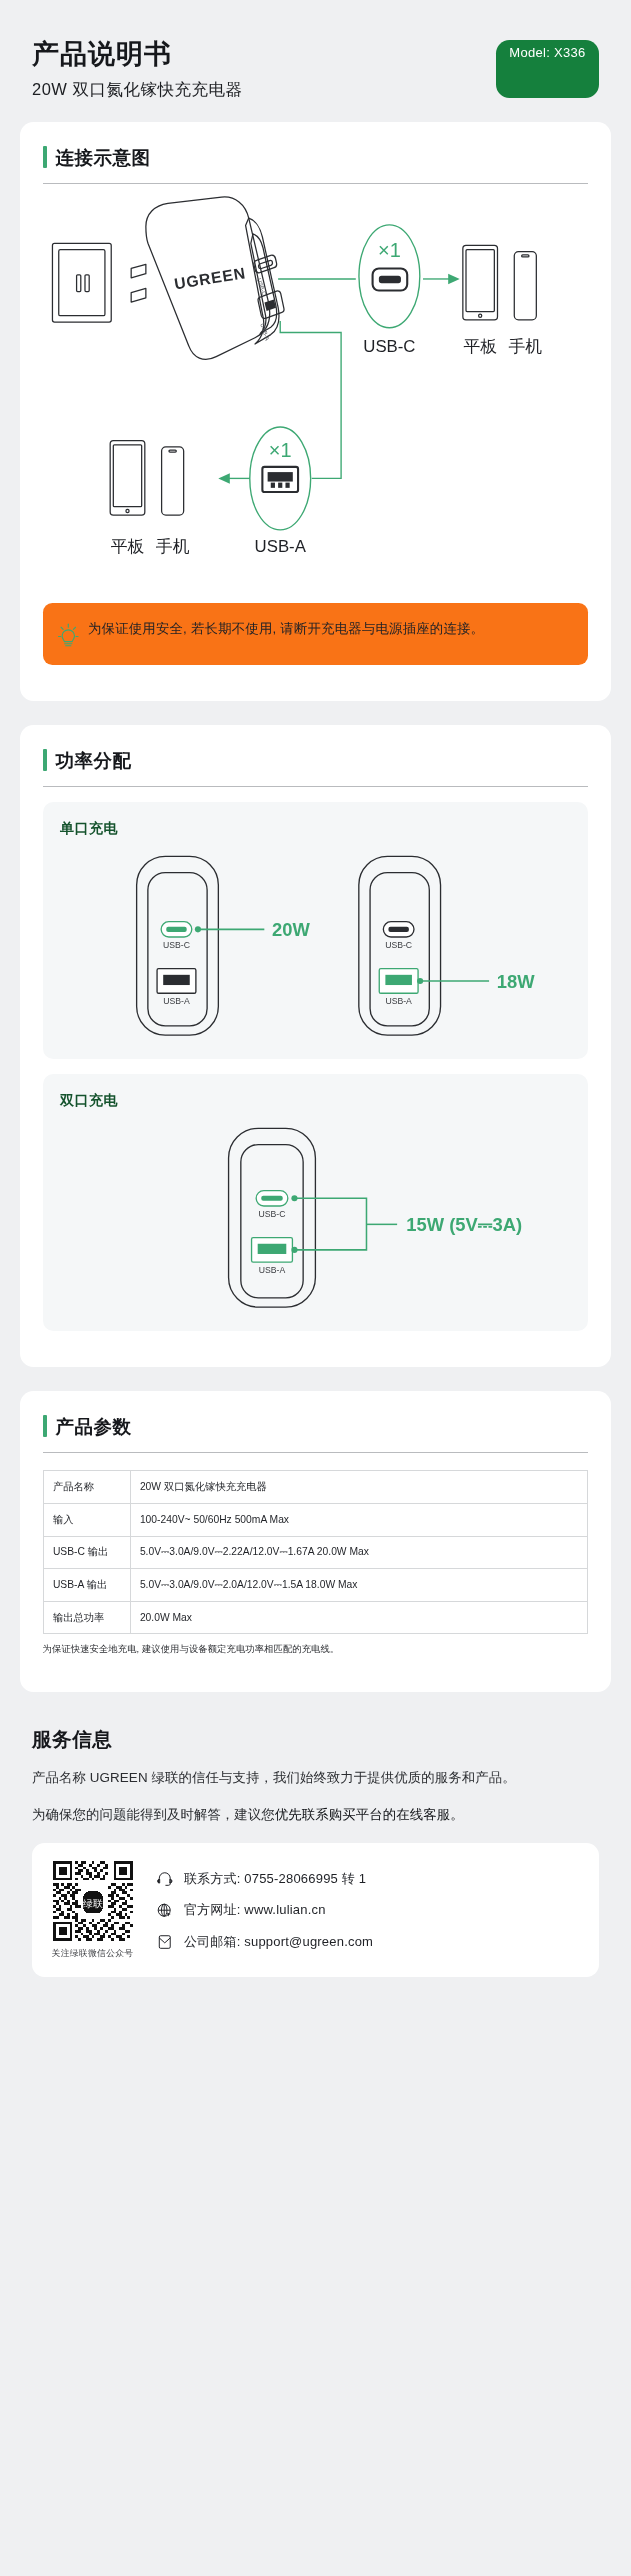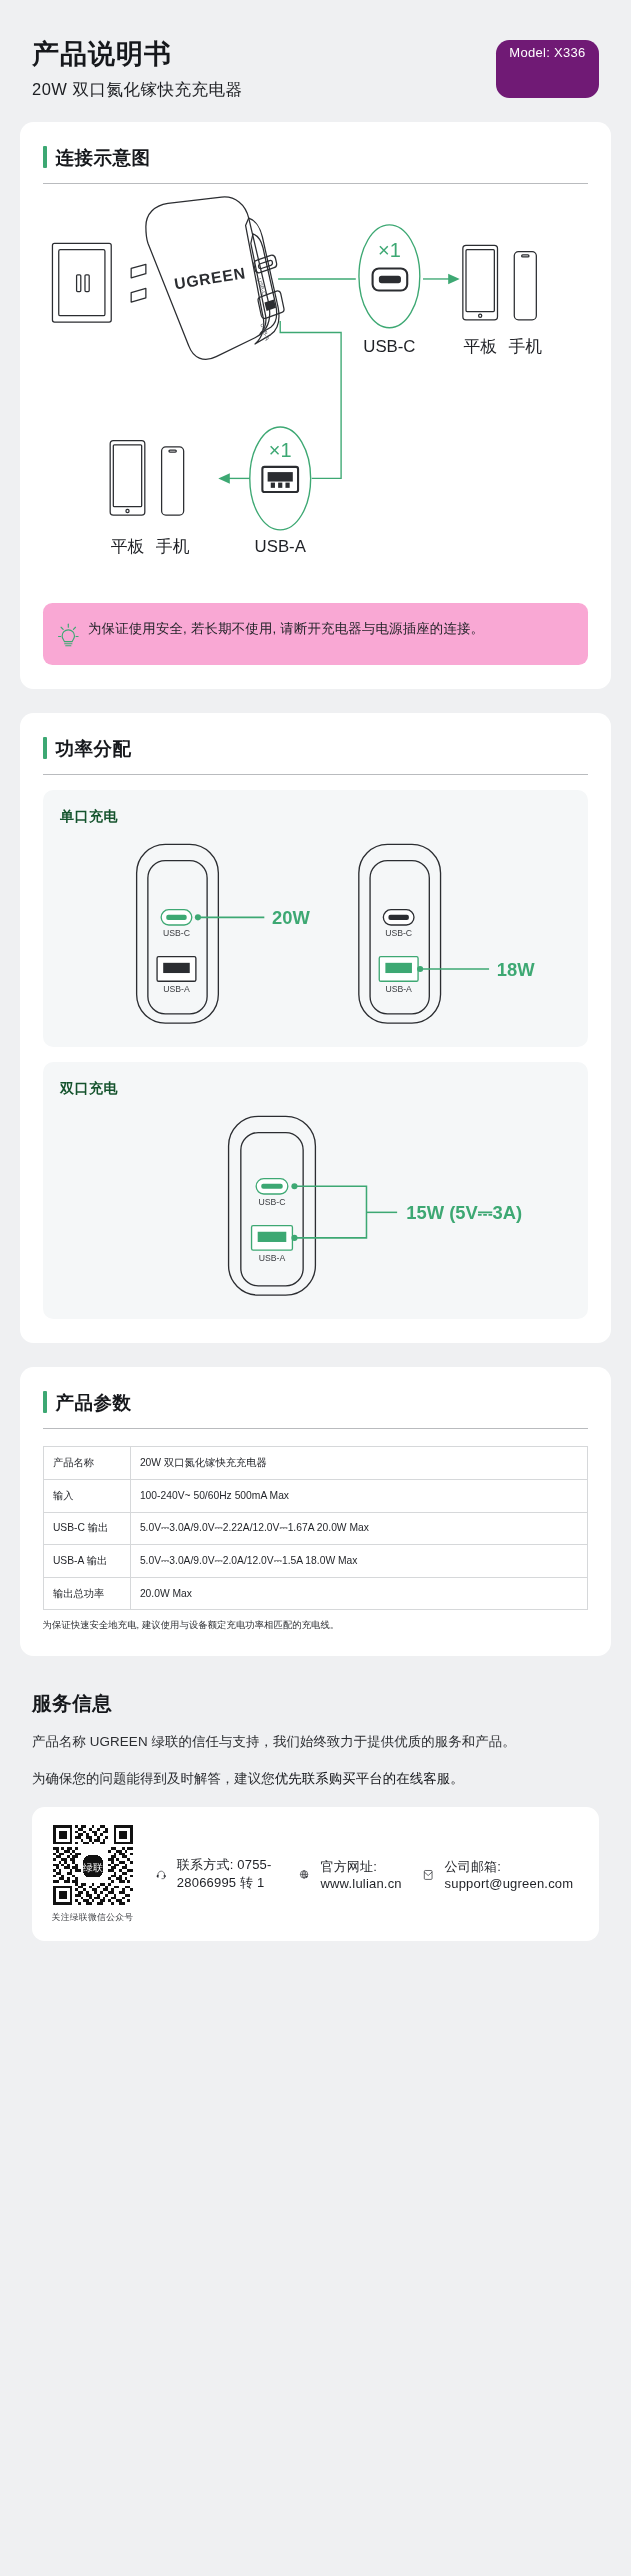--- a/index.html
+++ b/index.html
@@ -10,41 +10,41 @@
     -webkit-font-smoothing: antialiased;
   }
   .page { width: 631px; min-height: 2576px; background: #eff0f2; padding: 0 0 31px 0; }
 
   
   .header { padding: 40px 32px 20.6px 32px; position: relative; display: flex; }
   .header-texts { flex: 1; }
   .doc-title { font-size: 27px; font-weight: 700; color: #16181c; letter-spacing: 1px; line-height: 1.1; }
   .doc-subtitle { font-size: 16.5px; color: #1c1e22; margin-top: 9.3px; letter-spacing: 0.5px; }
   .model-badge {
-    background: #701a75; color: #ffffff; font-size: 13px;
+    background: #15803d; color: #ffffff; font-size: 13px;
     border-radius: 13.4px; padding: 5.2px 13.4px 5.7px 13.4px;
     letter-spacing: 0.3px; white-space: nowrap; margin-bottom: 3.1px;
   }
 
   
   .card {
     background: #ffffff; border-radius: 13.4px;
-    margin: 0 19.6px 24px 19.6px; padding: 23px 23px 24px 23px;
+    margin: 0 19.6px 24px 19.6px; padding: 23px 23px 36px 23px;
   }
   .sec-head { display: flex; align-items: center; gap: 8.2px; }
   .sec-bar { width: 4.6px; height: 21.6px; background: #3da873; border-radius: 1px; flex: none; }
   .sec-title { font-size: 18.5px; font-weight: 700; color: #16181c; letter-spacing: 0.5px; }
   .sec-rule { height: 1px; background: #b9bbbe; margin: 13.4px 0 0 0; }
 
   
   .conn-wrap { padding: 11.3px 0 0 0; }
   .conn-svg { display: block; width: 100%; height: auto; }
 
   .tipbox {
-    background: #f9a8d4; border-radius: 9.3px;
+    background: #f97316; border-radius: 9.3px;
     margin-top: 9.3px; padding: 15.5px 17.5px 16.5px 15.5px;
     display: flex; align-items: flex-start; gap: 9.3px;
   }
   .tip-icon { flex: none; margin-top: 4.1px; }
   .tip-text { font-size: 13.4px; line-height: 1.52; color: #1f2126; letter-spacing: 0.2px; }
 
   
   .pwr-block { background: #f5f7f8; border-radius: 10.3px; padding: 17.5px 17.5px 13.4px 17.5px; margin-top: 15.5px; }
   .pwr-label { color: #14532d; font-size: 14px; font-weight: 600; letter-spacing: 0.5px; }
   .pwr-svg { display: block; width: 100%; height: auto; margin-top: 3.1px; }
@@ -61,21 +61,21 @@
   .svc-para { font-size: 13.4px; line-height: 1.72; color: #2b2d31; margin-top: 13.4px; letter-spacing: 0.1px; }
   .svc-strong { font-weight: 400; color: #111317; }
 
   .contact-card {
     background: #ffffff; border-radius: 12.4px;
     margin: 17.5px 0 0 0; padding: 17.5px 20.6px 17.5px 17.5px;
     display: flex; align-items: center; gap: 20.6px;
   }
   .qr-col { text-align: center; flex: none; width: 86px; }
   .qr-cap { font-size: 8.8px; color: #3c3e42; margin-top: 5.2px; letter-spacing: 0.3px; }
-  .contact-list { flex: 1; display: flex; flex-direction: row; gap: 13.4px; }
+  .contact-list { flex: 1; display: flex; flex-direction: column; gap: 13.4px; }
   .contact-row { display: flex; align-items: center; gap: 10.3px; }
   .contact-txt { font-size: 13px; color: #1f2126; letter-spacing: 0.2px; }
 </style>
 </head>
 <body>
 
 <div class="page">
 
   <div class="header">
     <div class="header-texts">

